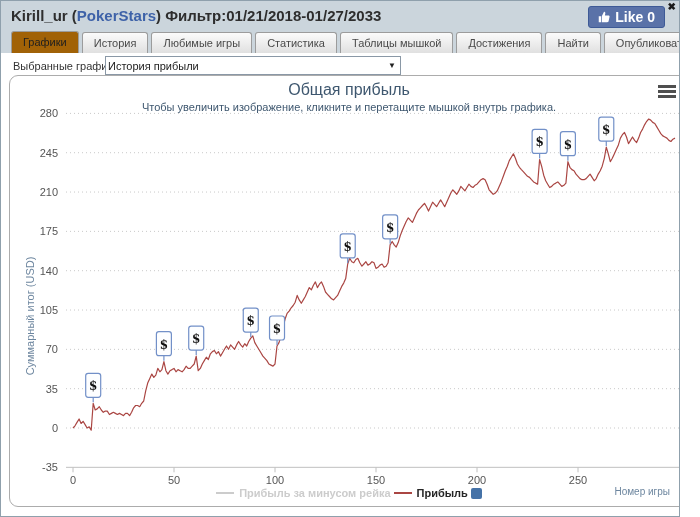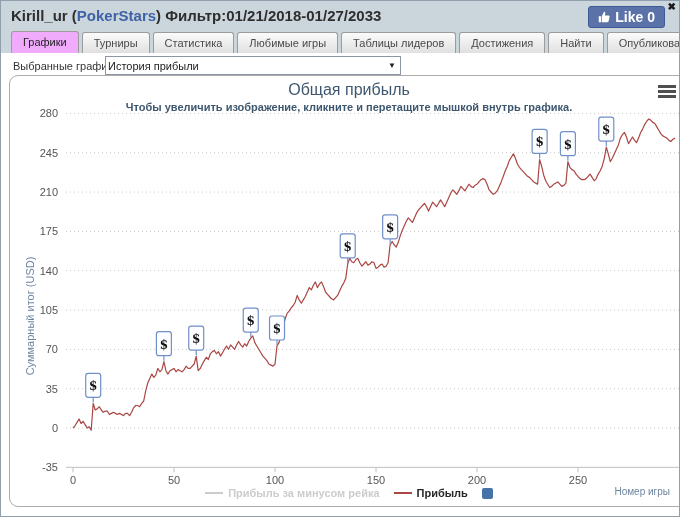--- a/index.html
+++ b/index.html
@@ -10,38 +10,38 @@
   .hdr-title .site{color:#3e62a8;}
   .like-btn{position:absolute;right:14px;top:5px;height:20px;display:flex;align-items:center;gap:5px;
             padding:0 9px;background:#5a72a8;border:1px solid #3e5a96;border-radius:3px;
             color:#fff;font-size:14px;font-weight:bold;cursor:pointer;}
   .close-x{position:absolute;right:3px;top:0px;font-size:10px;font-weight:bold;color:#1a1a1a;cursor:pointer;line-height:12px;}
   
   .tabs{position:absolute;left:10px;top:30px;height:22px;display:flex;align-items:flex-end;gap:3px;z-index:2;}
   .tab{height:20px;line-height:20px;padding:0 11px;font-size:11px;color:#4a4a4a;
        background:linear-gradient(#fbfbfb,#e0e0e0);border:1px solid #9c9c9c;border-bottom:none;
        border-radius:3px 3px 0 0;white-space:nowrap;cursor:pointer;}
-  .tab.active{background:#f0abfc;height:21px;line-height:21px;color:#1f1f1f;}
+  .tab.active{background:#a16207;height:21px;line-height:21px;color:#1f1f1f;}
   .content{position:absolute;left:0;top:52px;right:0;bottom:0;background:#fff;}
   
   .sel-label{position:absolute;left:12px;top:59px;font-size:11px;color:#333;}
   .sel-box{position:absolute;left:104px;top:55px;width:296px;height:19px;box-sizing:border-box;
            border:1px solid #8a98a6;background:#fff;font-size:11px;color:#222;
            display:flex;align-items:center;padding-left:2px;cursor:pointer;}
   .sel-box .arrow{margin-left:auto;margin-right:4px;font-size:8px;color:#222;}
   
   .panel{position:absolute;left:8px;top:74px;width:680px;height:432px;box-sizing:border-box;
          background:#fff;border:1px solid #acacac;border-radius:9px;}
   .c-title{position:absolute;left:0;right:0;top:5px;text-align:center;font-size:16px;color:#3E576F;}
-  .c-sub{position:absolute;left:0;right:0;top:25px;text-align:center;font-size:11px;color:#3E576F;font-weight:bold;}
+  .c-sub{position:absolute;left:0;right:0;top:25px;text-align:center;font-size:11px;color:#3E576F;font-weight:normal;}
   .burger{position:absolute;right:12px;top:9px;width:18px;cursor:pointer;}
   .burger div{height:3px;background:#4f4f4f;margin-bottom:2px;}
   .plot-svg{position:absolute;left:0;top:0;}
   
-  .legend{position:absolute;left:0;right:0;bottom:7px;display:flex;justify-content:center;gap:14px;
+  .legend{position:absolute;left:0;right:0;bottom:7px;display:flex;justify-content:center;gap:3px;
           font-size:11px;font-weight:bold;color:#262626;align-items:center;}
   .legend .item{display:flex;align-items:center;gap:5px;cursor:pointer;}
   .legend .dash{width:18px;height:0;border-top:2px solid #000;}
   .legend .sq{width:11px;height:11px;border-radius:2px;}
   .legend .item.off{color:#CCCCCC;}
   .x-title{position:absolute;right:18px;bottom:9px;font-size:10px;color:#6D869F;}
 </style>
 </head>
 <body>
 
@@ -54,24 +54,24 @@
       <svg width="12" height="12" viewBox="0 0 16 16">
           <path fill="#ffffff" d="M1 7h3v8H1zM5 15V7l3-6c1 0 1.8.8 1.8 1.8L9.2 6H14c1 0 1.6.9 1.4 1.8l-1.2 5.6C14 14.4 13.2 15 12.3 15z"></path>
         </svg>
     </span>
     <span>Like 0</span>
   </div>
   <div class="close-x">✖</div>
 
   <div class="tabs">
     <div class="tab active">Графики</div>
-    <div class="tab">Турниры</div>
+    <div class="tab">История</div>
+    <div class="tab">Любимые игры</div>
     <div class="tab">Статистика</div>
-    <div class="tab">Любимые игры</div>
-    <div class="tab">Таблицы лидеров</div>
+    <div class="tab">Таблицы мышкой</div>
     <div class="tab">Достижения</div>
     <div class="tab">Найти</div>
     <div class="tab">Опубликовать</div>
   </div>
 
   <div class="content"></div>
 
   <div class="sel-label">Выбранные графики:</div>
   <div class="sel-box">
     <span>История прибыли</span>

